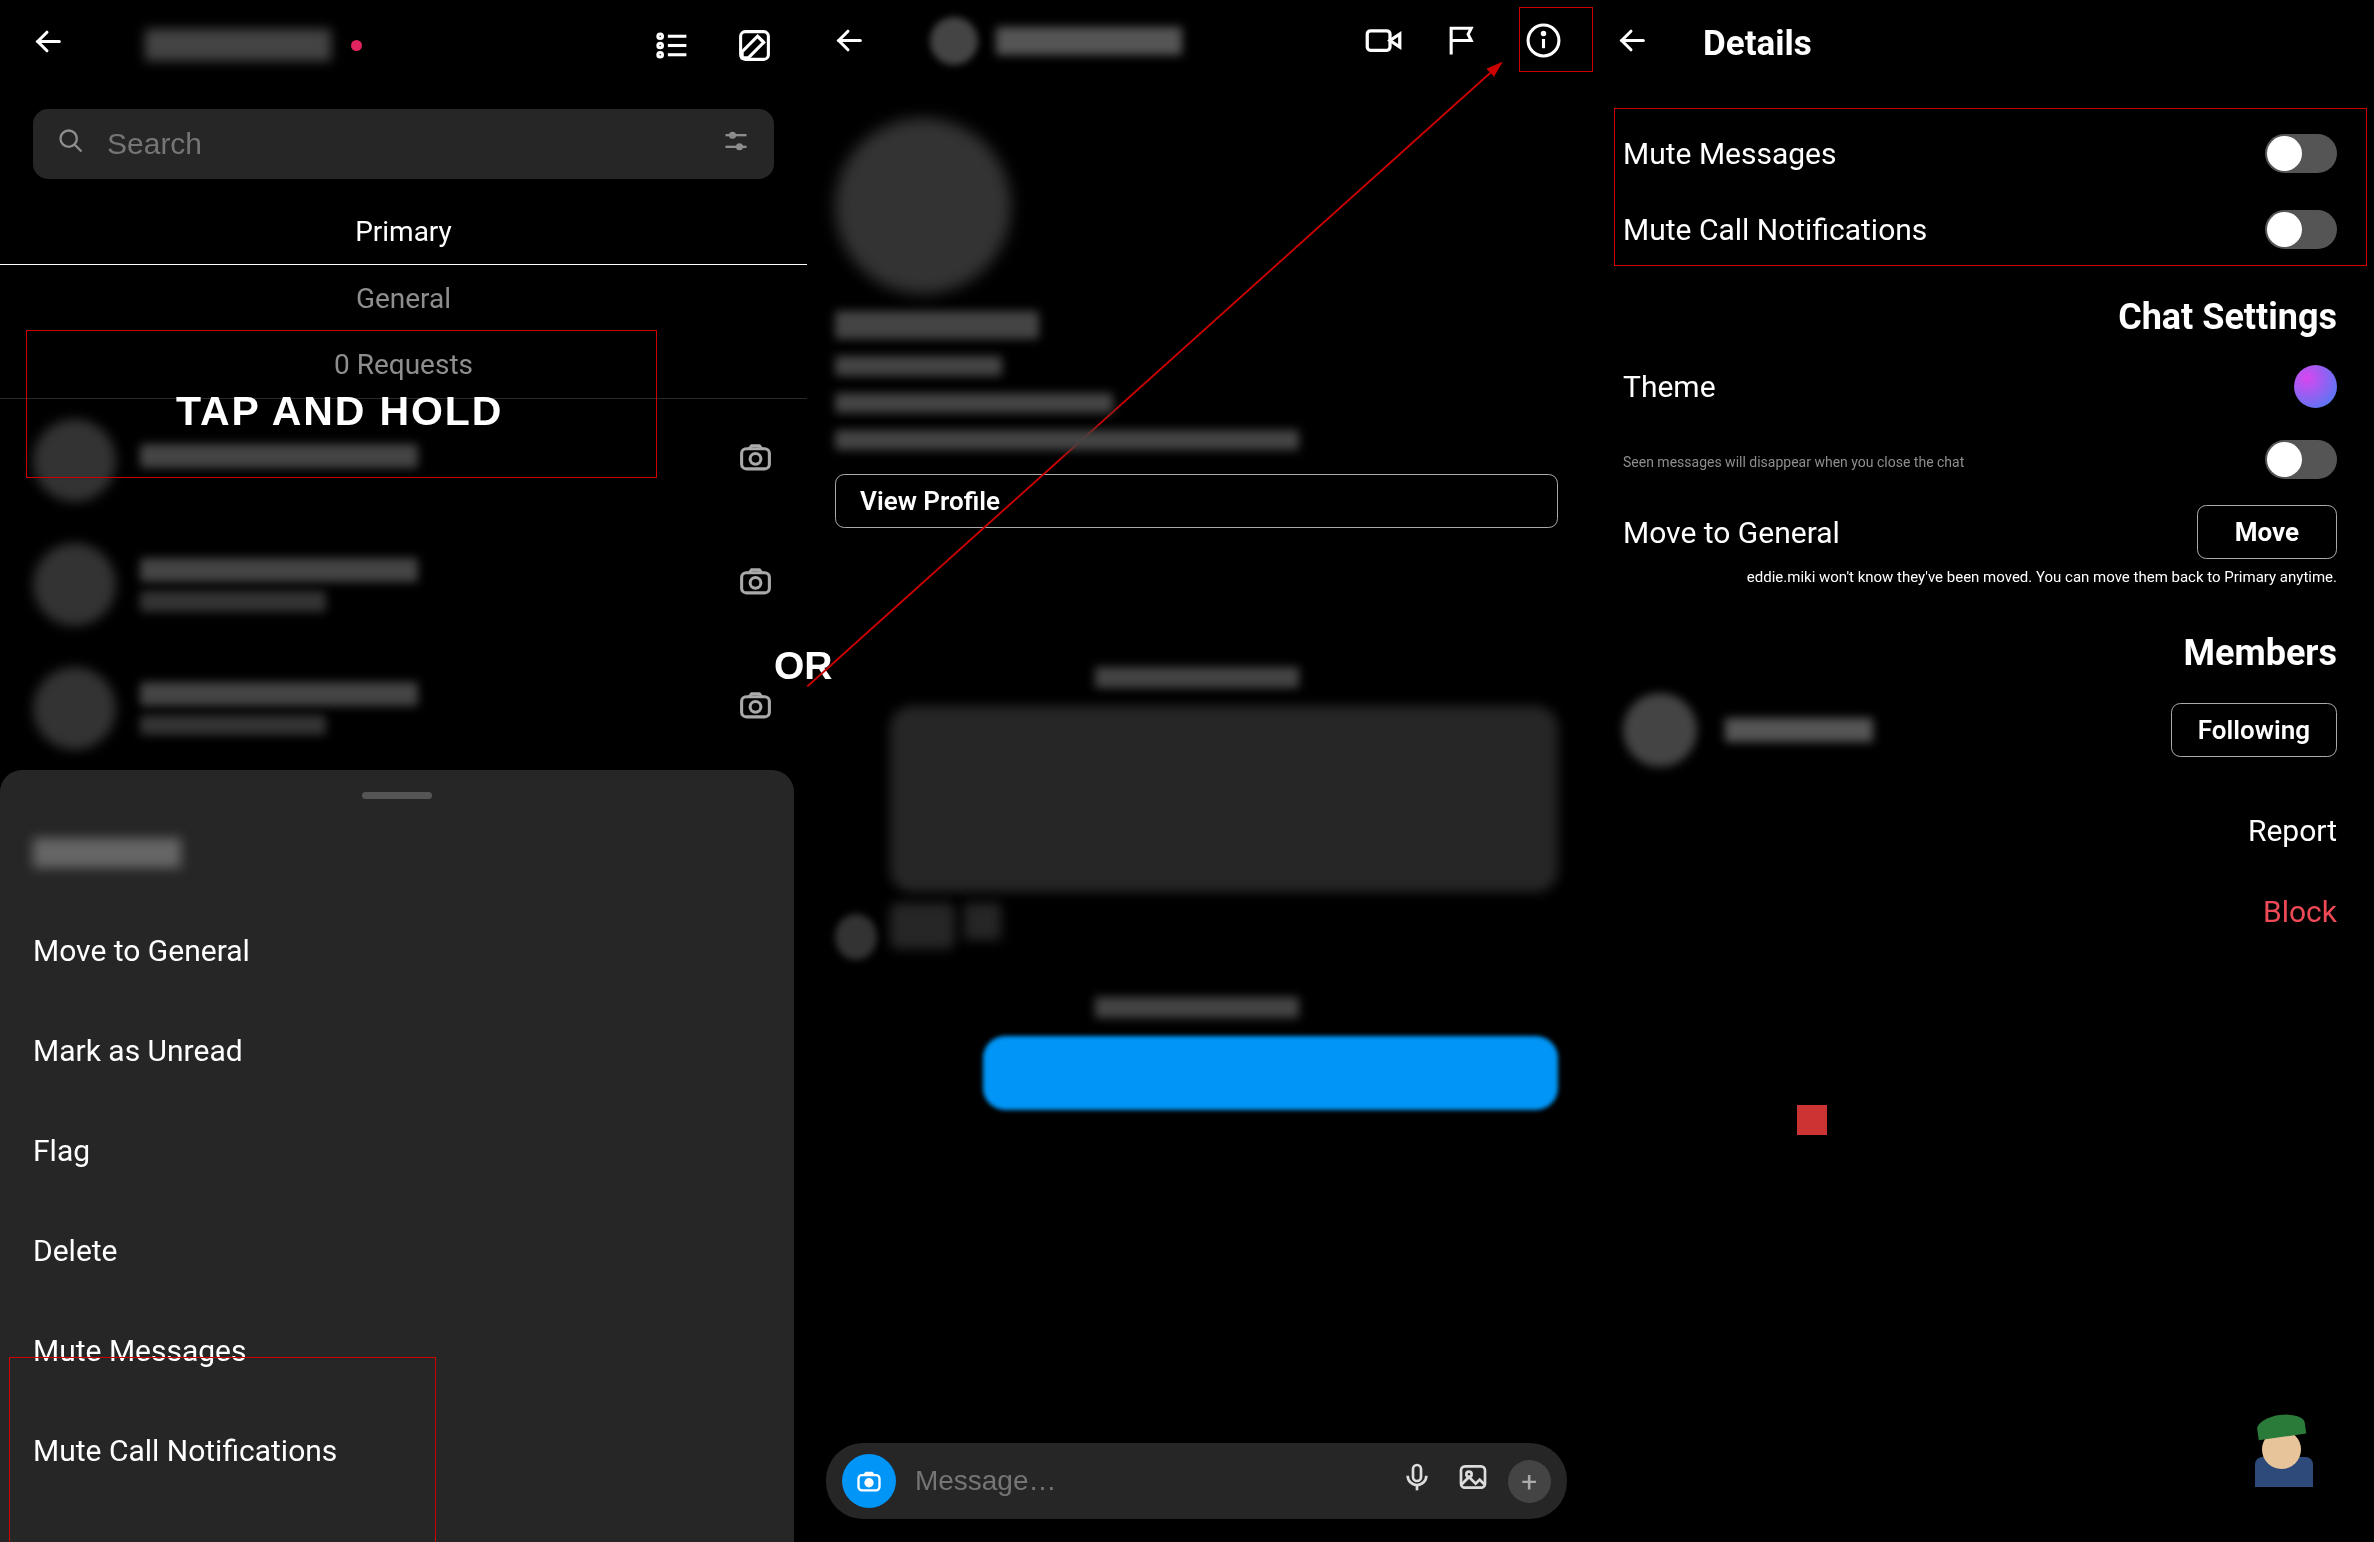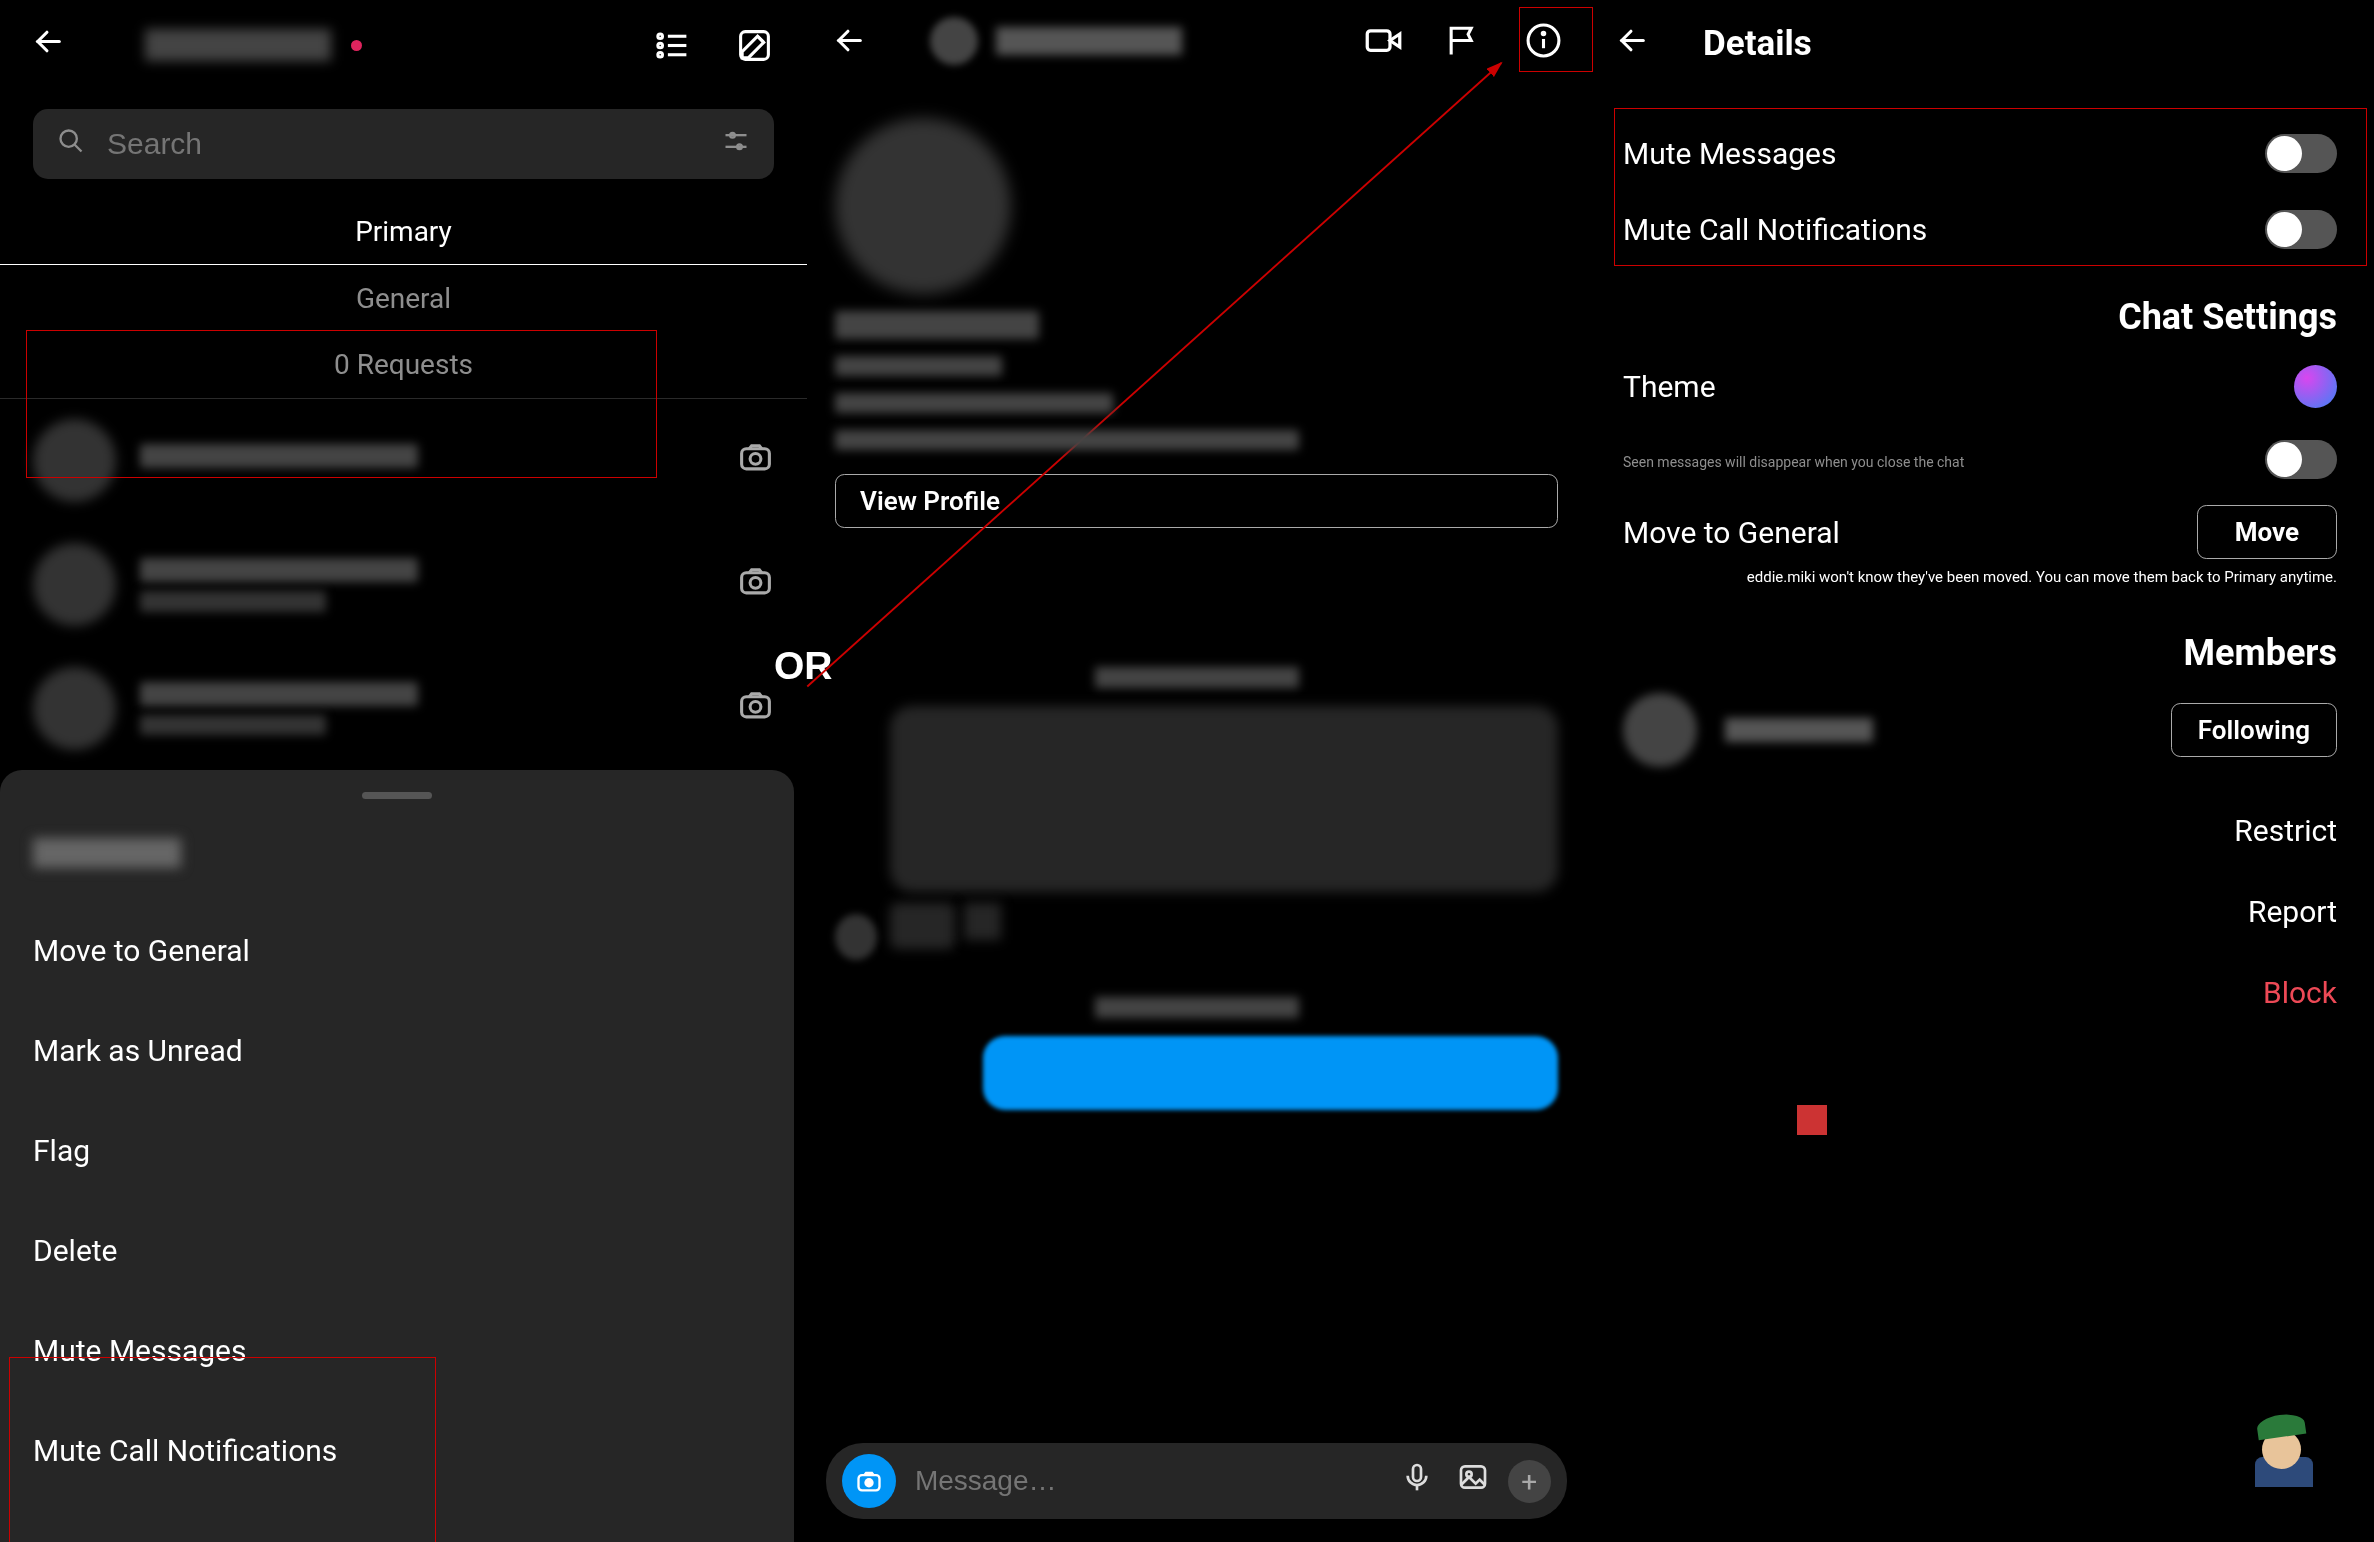--- a/index.html
+++ b/index.html
@@ -322,20 +322,21 @@
       </div>
     <div class="cam">
       <svg width="37" height="37" viewBox="0 0 24 24" fill="none" stroke="#aaa" stroke-width="2">
           <rect x="3" y="7" width="18" height="13" rx="3"></rect>
           <circle cx="12" cy="13.5" r="3.5"></circle>
           <path d="M8 7l1.5-2h5L16 7"></path>
         </svg>
     </div>
   </div>
   <div class="tap-hold-box"></div>
+  <div class="tap-hold-label">TAP AND HOLD</div>
 
   <div class="chat-row">
     <div class="avatar"></div>
     <div class="lines">
         <div class="line1"></div>
         <div class="line2"></div>
       </div>
     <div class="cam">
       <svg width="37" height="37" viewBox="0 0 24 24" fill="none" stroke="#aaa" stroke-width="2">
           <rect x="3" y="7" width="18" height="13" rx="3"></rect>
@@ -517,21 +518,20 @@
     </div>
     <div class="sublabel" style="margin-top:-3.7px;">eddie.miki won't know they've been moved. You can move them back to Primary anytime.</div>
 
     <div class="section-title" style="margin-top:46px;">Members</div>
     <div class="member-row">
       <div class="av"></div>
       <div class="nm"></div>
       <div class="follow">Following</div>
     </div>
 
-    <div class="action-row">Restrict</div>
     <div class="action-row">Report</div>
     <div class="action-row red">Block</div>
   </div>
 
   <div class="mascot">
     <div class="body"></div>
       <div class="head"></div>
       <div class="beret"></div>
   </div>
 </div>

